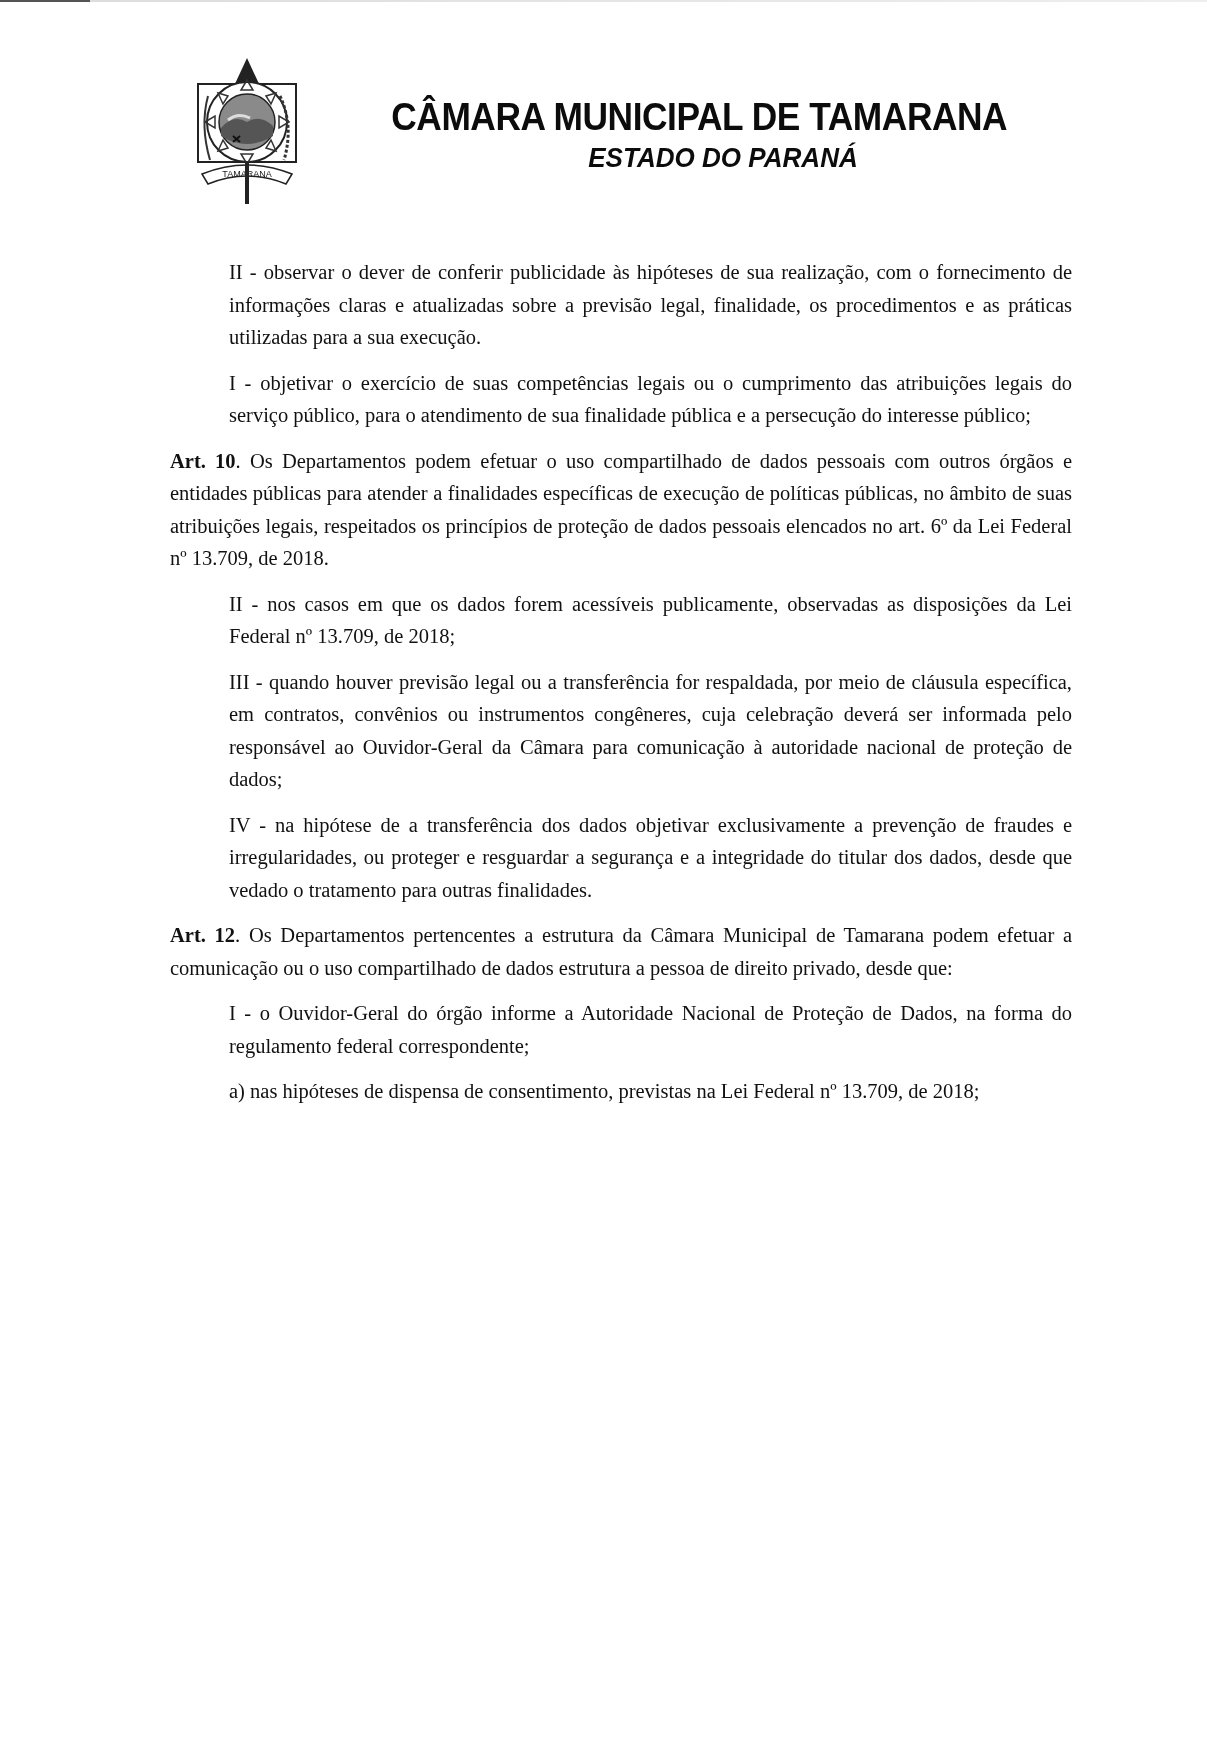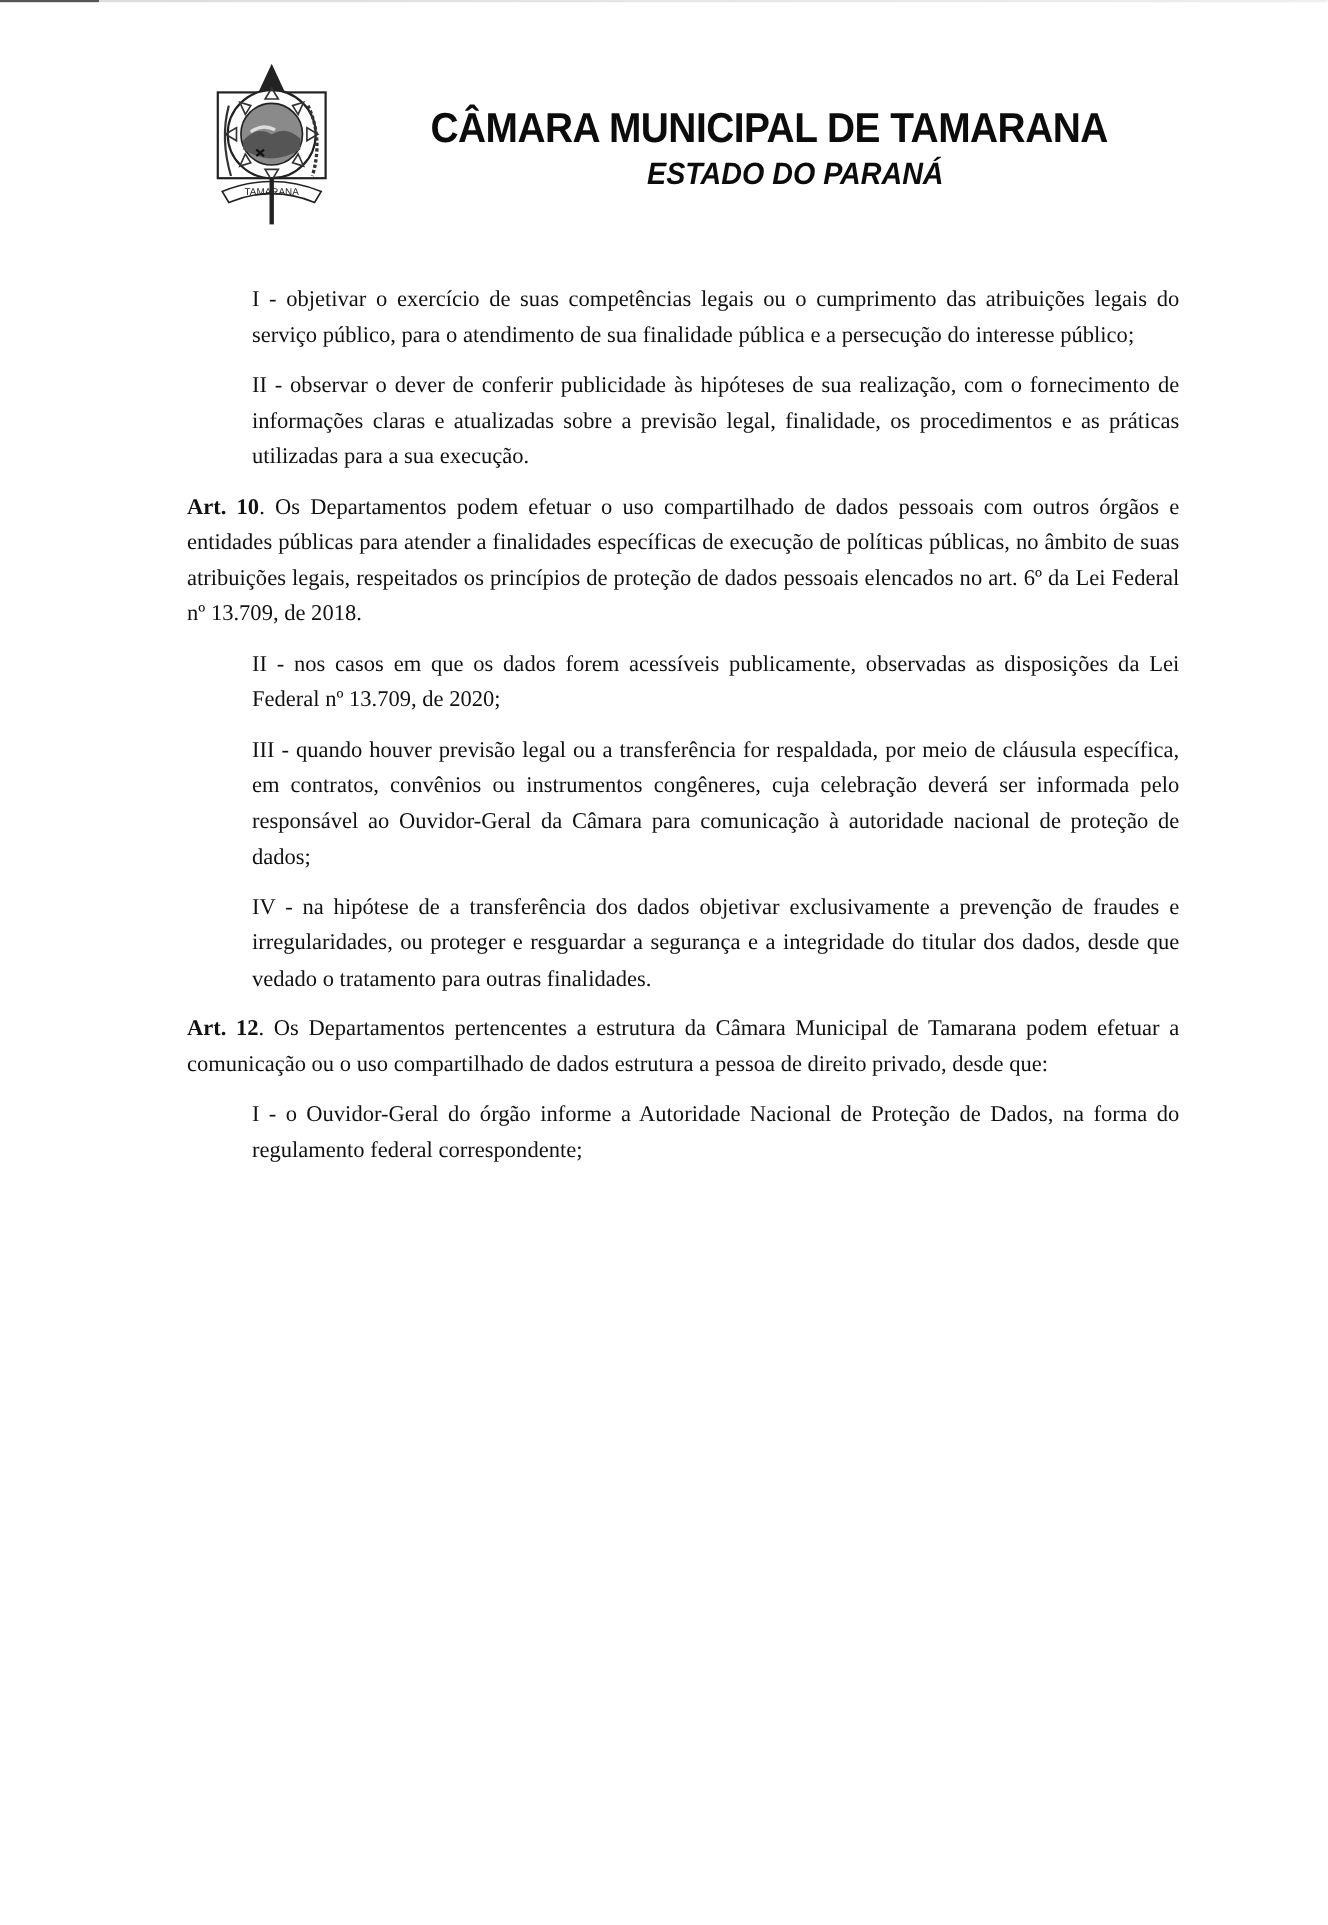--- a/index.html
+++ b/index.html
@@ -42,21 +42,22 @@
     <path d="M20,40 Q12,70 22,104" fill="none" stroke="#333" stroke-width="2"></path>
     <path d="M14,118 Q59,100 104,118 L98,128 Q59,112 20,128 Z" fill="#fff" stroke="#222" stroke-width="1.5"></path>
     <text x="59" y="121" text-anchor="middle" font-size="9" font-family="Liberation Sans, sans-serif" fill="#222">TAMARANA</text>
     <rect x="57" y="106" width="4" height="42" fill="#222"></rect>
   </svg>
   <div class="title">CÂMARA MUNICIPAL DE TAMARANA</div>
   <div class="subtitle">ESTADO DO PARANÁ</div>
 </div>
 
 <div class="body">
+  <p class="p sub"><span>II - observar o dever de conferir publicidade às hipóteses de sua realização, com o fornecimento de informações claras e atualizadas sobre a previsão legal, finalidade, os procedimentos e as práticas utilizadas para a sua execução.</span></p>
   <p class="p sub"><span>I - objetivar o exercício de suas competências legais ou o cumprimento das atribuições legais do serviço público, para o atendimento de sua finalidade pública e a persecução do interesse público;</span></p>
-  <p class="p sub"><span>II - observar o dever de conferir publicidade às hipóteses de sua realização, com o fornecimento de informações claras e atualizadas sobre a previsão legal, finalidade, os procedimentos e as práticas utilizadas para a sua execução.</span></p>
   <p class="p"><span class="art-num">Art. 10</span><span>. Os Departamentos podem efetuar o uso compartilhado de dados pessoais com outros órgãos e entidades públicas para atender a finalidades específicas de execução de políticas públicas, no âmbito de suas atribuições legais, respeitados os princípios de proteção de dados pessoais elencados no art. 6º da Lei Federal nº 13.709, de 2018.</span></p>
-  <p class="p sub"><span>II - nos casos em que os dados forem acessíveis publicamente, observadas as disposições da Lei Federal nº 13.709, de 2020;</span></p>
+  <p class="p sub"><span>II - nos casos em que os dados forem acessíveis publicamente, observadas as disposições da Lei Federal nº 13.709, de 2018;</span></p>
   <p class="p sub"><span>III - quando houver previsão legal ou a transferência for respaldada, por meio de cláusula específica, em contratos, convênios ou instrumentos congêneres, cuja celebração deverá ser informada pelo responsável ao Ouvidor-Geral da Câmara para comunicação à autoridade nacional de proteção de dados;</span></p>
   <p class="p sub"><span>IV - na hipótese de a transferência dos dados objetivar exclusivamente a prevenção de fraudes e irregularidades, ou proteger e resguardar a segurança e a integridade do titular dos dados, desde que vedado o tratamento para outras finalidades.</span></p>
   <p class="p"><span class="art-num">Art. 12</span><span>. Os Departamentos pertencentes a estrutura da Câmara Municipal de Tamarana podem efetuar a comunicação ou o uso compartilhado de dados estrutura a pessoa de direito privado, desde que:</span></p>
   <p class="p sub"><span>I - o Ouvidor-Geral do órgão informe a Autoridade Nacional de Proteção de Dados, na forma do regulamento federal correspondente;</span></p>
+  <p class="p sub"><span>a) nas hipóteses de dispensa de consentimento, previstas na Lei Federal nº 13.709, de 2018;</span></p>
 </div>
 
 </body></html>

